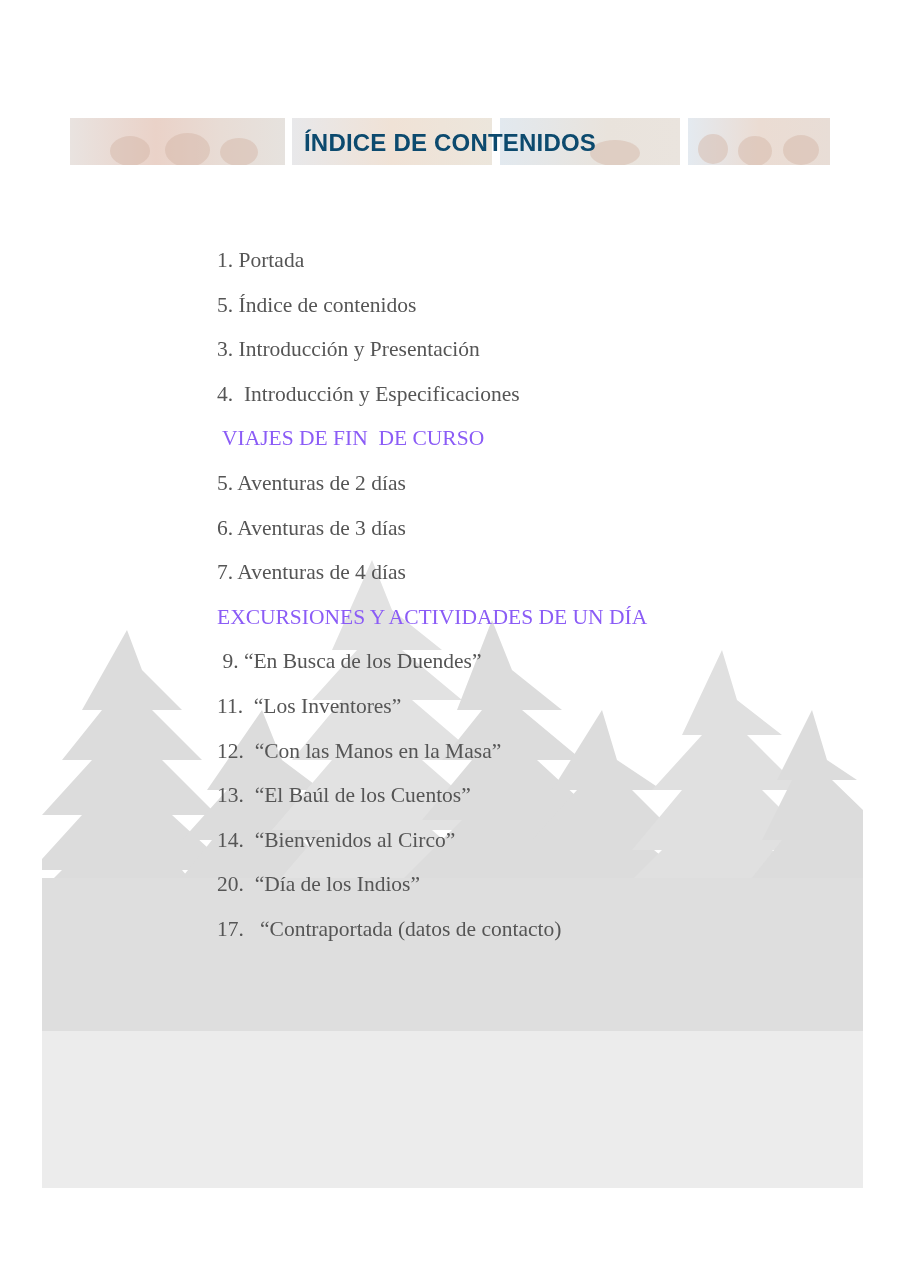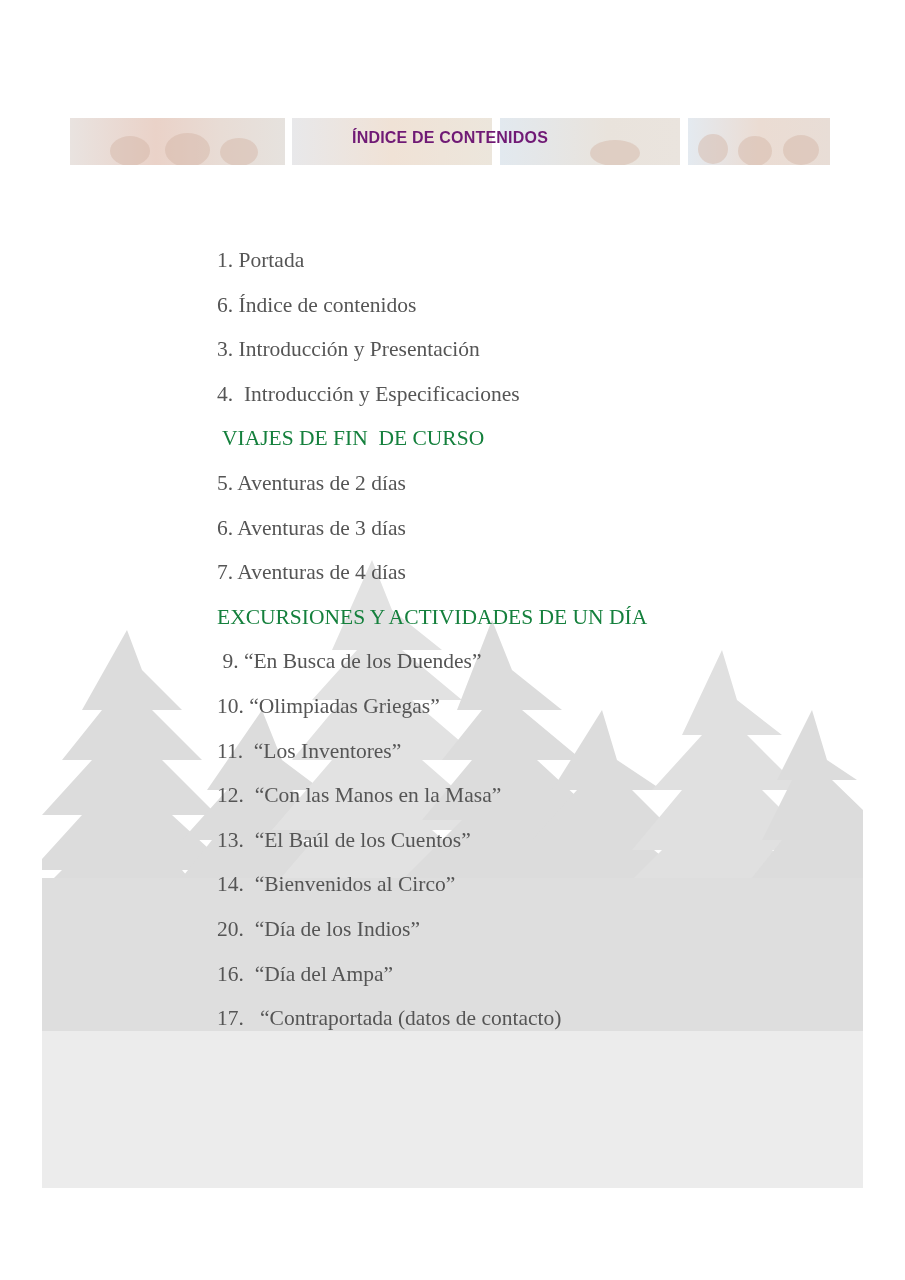--- a/index.html
+++ b/index.html
@@ -18,29 +18,29 @@
   }
   .banner .photo { position: absolute; top: 0; height: 47px; }
   .banner .p1 { left: 0; width: 215px; background: linear-gradient(90deg,#e9e3e0,#ead2c8 40%,#e8dcd5 70%,#e6e2de); }
   .banner .p2 { left: 222px; width: 200px; background: linear-gradient(90deg,#e8e8ea,#f0e2d6 50%,#ece6dc); }
   .banner .p3 { left: 430px; width: 180px; background: linear-gradient(90deg,#e2e9ef,#e9e3dc 60%,#eae4de); }
   .banner .p4 { left: 618px; width: 142px; background: linear-gradient(90deg,#e4eaf0,#ebdcd3 50%,#e8ddd6); }
   .banner .blob { position: absolute; border-radius: 50%; background: rgba(210,180,165,0.45); }
   .banner-title {
     position: absolute; left: 0; right: 0; top: 11px; text-align: center;
     font-family: "Liberation Sans", "DejaVu Sans", sans-serif;
-    font-weight: bold; font-size: 16px; color: #701a75; letter-spacing: 0.2px;
+    font-weight: bold; font-size: 24px; color: #0c4a6e; letter-spacing: 0.2px;
   }
 
   .toc { position: absolute; left: 217px; top: 244px; margin: 0; padding: 0; list-style: none; }
   .toc li {
     height: 44.6px; line-height: 32px;
     font-size: 21.5px; color: #555555; white-space: pre;
   }
-  .toc li.section { color: #15803d; }
+  .toc li.section { color: #8b5cf6; }
 </style>
 </head>
 <body>
 
 <svg class="bg-forest" viewBox="0 0 821 470" preserveAspectRatio="none">
   <g fill="#dcdcdc">
 
     <path d="M85 70 L100 110 L140 150 L110 150 L160 200 L120 200 L175 255 L130 255 L190 310 L140 310 L200 380 L0 380 L0 330 L20 310 L-10 310 L40 255 L0 255 L50 200 L20 200 L60 150 L40 150 Z"></path>
 
     <path d="M220 150 L240 200 L280 230 L250 230 L300 280 L260 280 L310 330 L270 330 L330 380 L110 380 L160 330 L130 330 L170 280 L140 280 L185 230 L165 230 Z"></path>
@@ -73,30 +73,28 @@
   <div class="photo p4">
     <div class="blob" style="left:10px;top:16px;width:30px;height:30px;"></div>
     <div class="blob" style="left:50px;top:18px;width:34px;height:30px;"></div>
     <div class="blob" style="left:95px;top:17px;width:36px;height:30px;"></div>
   </div>
   <div class="banner-title">ÍNDICE DE CONTENIDOS</div>
 </div>
 
 <ul class="toc">
   <li>1. Portada</li>
-  <li>6. Índice de contenidos</li>
+  <li>5. Índice de contenidos</li>
   <li>3. Introducción y Presentación</li>
   <li>4.  Introducción y Especificaciones</li>
   <li class="section"> VIAJES DE FIN  DE CURSO</li>
   <li>5. Aventuras de 2 días</li>
   <li>6. Aventuras de 3 días</li>
   <li>7. Aventuras de 4 días</li>
   <li class="section">EXCURSIONES Y ACTIVIDADES DE UN DÍA</li>
   <li> 9. “En Busca de los Duendes”</li>
-  <li>10. “Olimpiadas Griegas”</li>
   <li>11.  “Los Inventores”</li>
   <li>12.  “Con las Manos en la Masa”</li>
   <li>13.  “El Baúl de los Cuentos”</li>
   <li>14.  “Bienvenidos al Circo”</li>
   <li>20.  “Día de los Indios”</li>
-  <li>16.  “Día del Ampa”</li>
   <li>17.   “Contraportada (datos de contacto)</li>
 </ul>
 
 </body></html>

